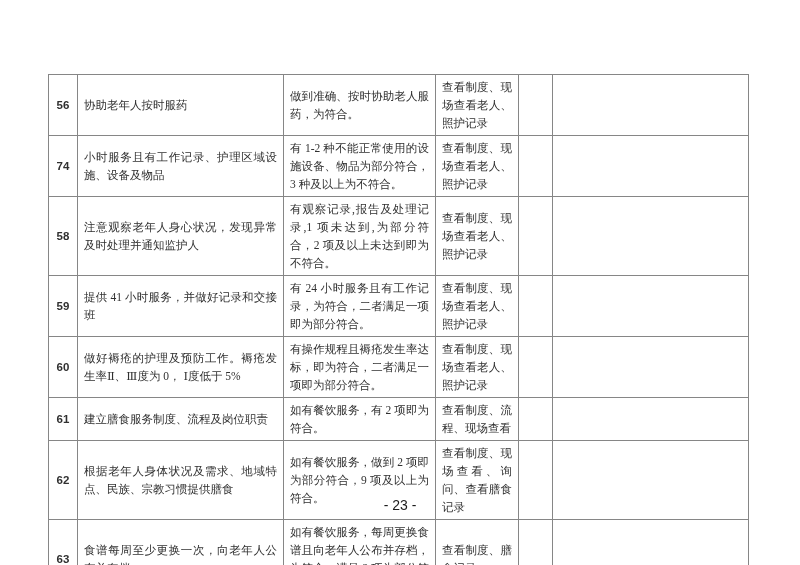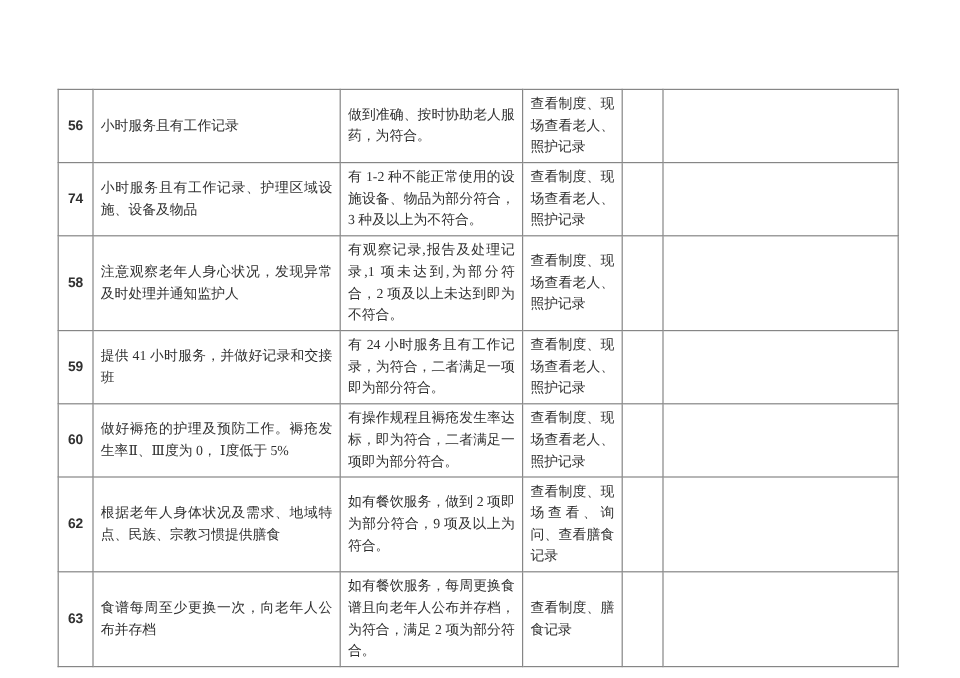--- a/index.html
+++ b/index.html
@@ -91,21 +91,21 @@
       <col class="col-no">
       <col class="col-desc">
       <col class="col-crit">
       <col class="col-method">
       <col class="col-score">
       <col class="col-notes">
     </colgroup>
     <tbody>
         <tr>
     <td class="no">56</td>
-    <td class="desc">小时服务且有工作记录</td>
+    <td class="desc">协助老年人按时服药</td>
     <td class="crit">做到准确、按时协助老人服药，为符合。</td>
     <td class="method">查看制度、现场查看老人、照护记录</td>
     <td class="score"></td>
     <td class="notes"></td>
   </tr>
         <tr>
     <td class="no">74</td>
     <td class="desc">小时服务且有工作记录、护理区域设施、设备及物品</td>
     <td class="crit">有 1-2 种不能正常使用的设施设备、物品为部分符合，3 种及以上为不符合。</td>
     <td class="method">查看制度、现场查看老人、照护记录</td>
@@ -130,31 +130,40 @@
   </tr>
         <tr>
     <td class="no">60</td>
     <td class="desc">做好褥疮的护理及预防工作。褥疮发生率Ⅱ、Ⅲ度为 0， Ⅰ度低于 5%</td>
     <td class="crit">有操作规程且褥疮发生率达标，即为符合，二者满足一项即为部分符合。</td>
     <td class="method">查看制度、现场查看老人、照护记录</td>
     <td class="score"></td>
     <td class="notes"></td>
   </tr>
         <tr>
+    <td class="no">61</td>
+    <td class="desc">建立膳食服务制度、流程及岗位职责</td>
+    <td class="crit">如有餐饮服务，有 2 项即为符合。</td>
+    <td class="method">查看制度、流程、现场查看</td>
+    <td class="score"></td>
+    <td class="notes"></td>
+  </tr>
+        <tr>
     <td class="no">62</td>
     <td class="desc bold">根据老年人身体状况及需求、地域特点、民族、宗教习惯提供膳食</td>
     <td class="crit">如有餐饮服务，做到 2 项即为部分符合，9 项及以上为符合。</td>
     <td class="method">查看制度、现场查看、询问、查看膳食记录</td>
     <td class="score"></td>
     <td class="notes"></td>
   </tr>
         <tr>
     <td class="no">63</td>
     <td class="desc">食谱每周至少更换一次，向老年人公布并存档</td>
     <td class="crit">如有餐饮服务，每周更换食谱且向老年人公布并存档，为符合，满足 2 项为部分符合。</td>
     <td class="method">查看制度、膳食记录</td>
     <td class="score"></td>
     <td class="notes"></td>
   </tr>
       </tbody>
   </table>
 
+  <div class="footer">- 23 -</div>
 </div>
 
 </body></html>

